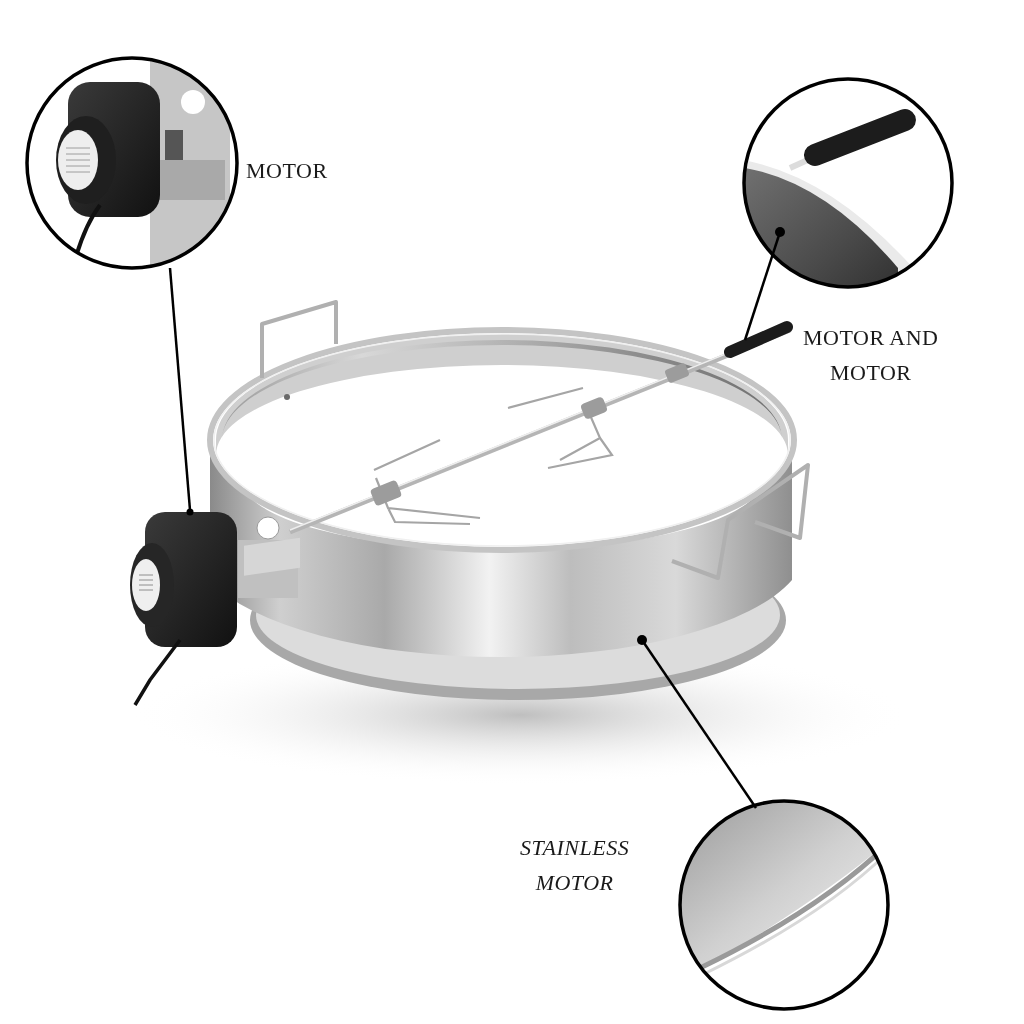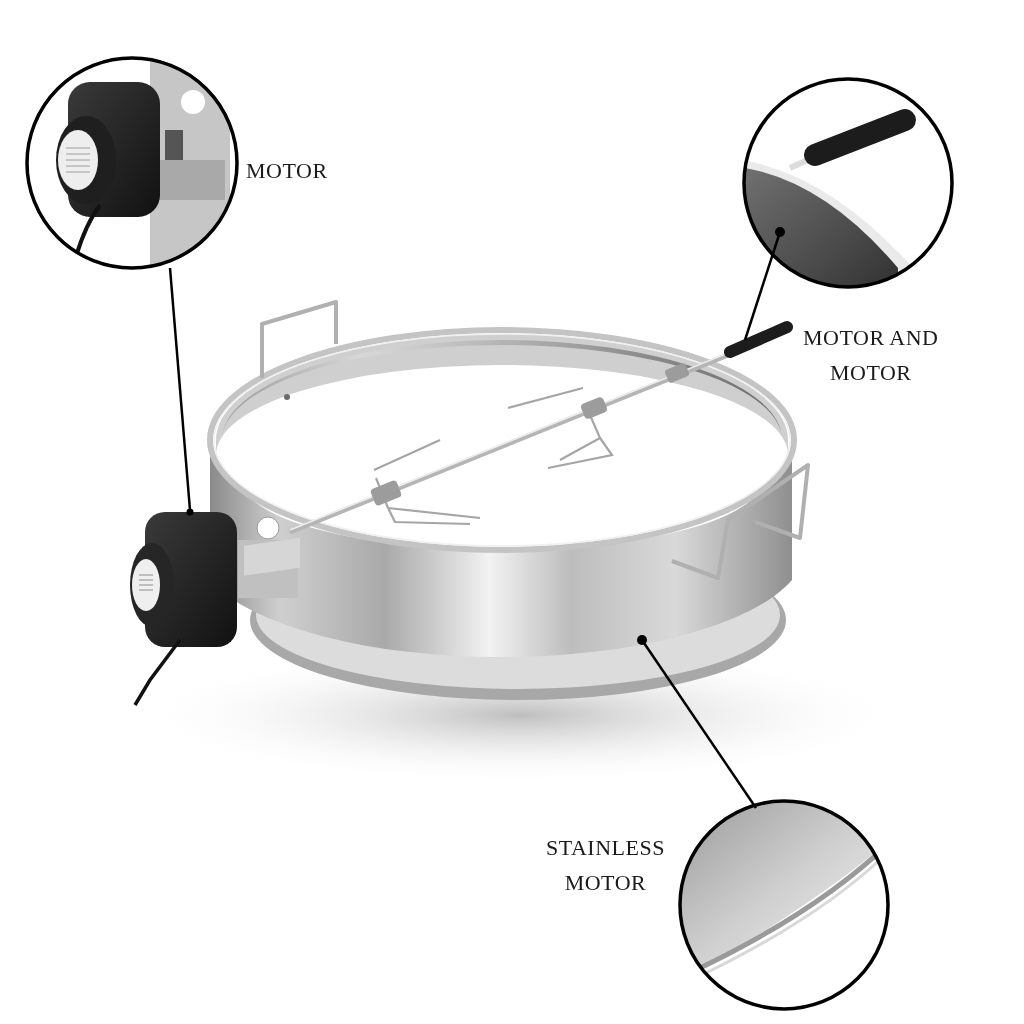--- a/index.html
+++ b/index.html
@@ -164,17 +164,17 @@
   </g>
 </svg>
 
 <div class="label" style="left:246px; top:153px;">
   <span>MOTOR</span>
 </div>
 <div class="label" style="left:803px; top:320px;">
   <span>MOTOR AND</span>
   <span>MOTOR</span>
 </div>
-<div class="label" style="left:546px; top:830px;">
+<div class="label" style="left:520px; top:830px;font-style:italic;">
   <span>STAINLESS</span>
   <span>MOTOR</span>
 </div>
 </div>
 
 </body></html>

